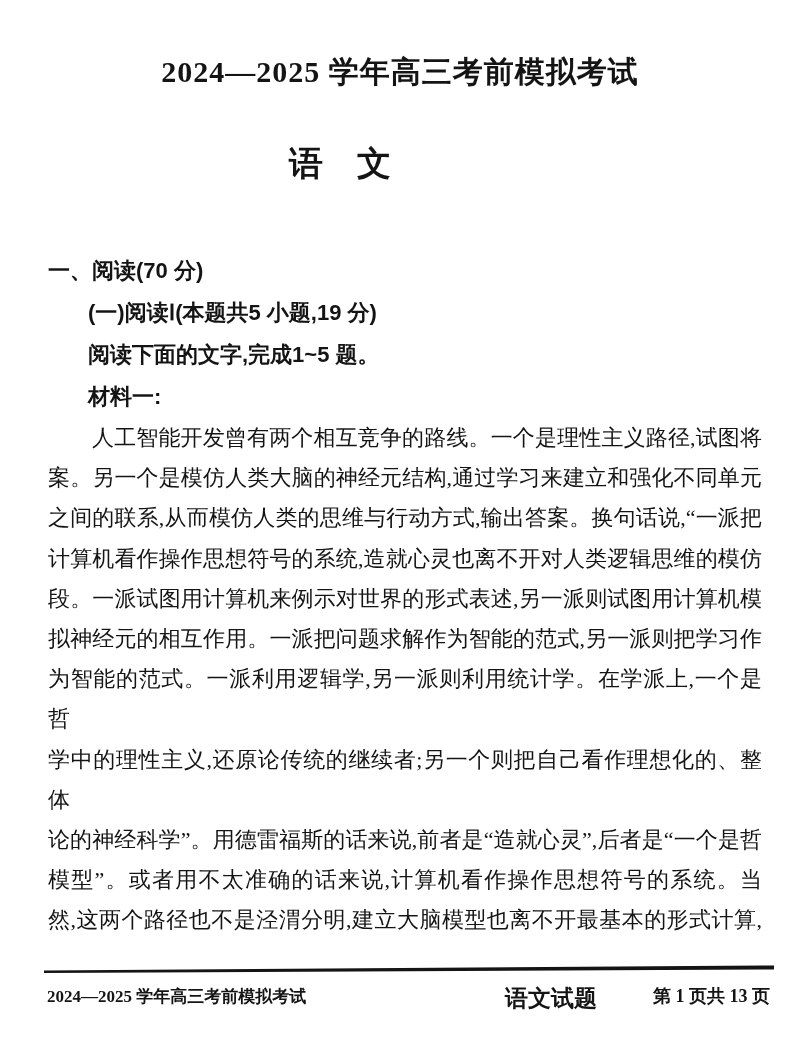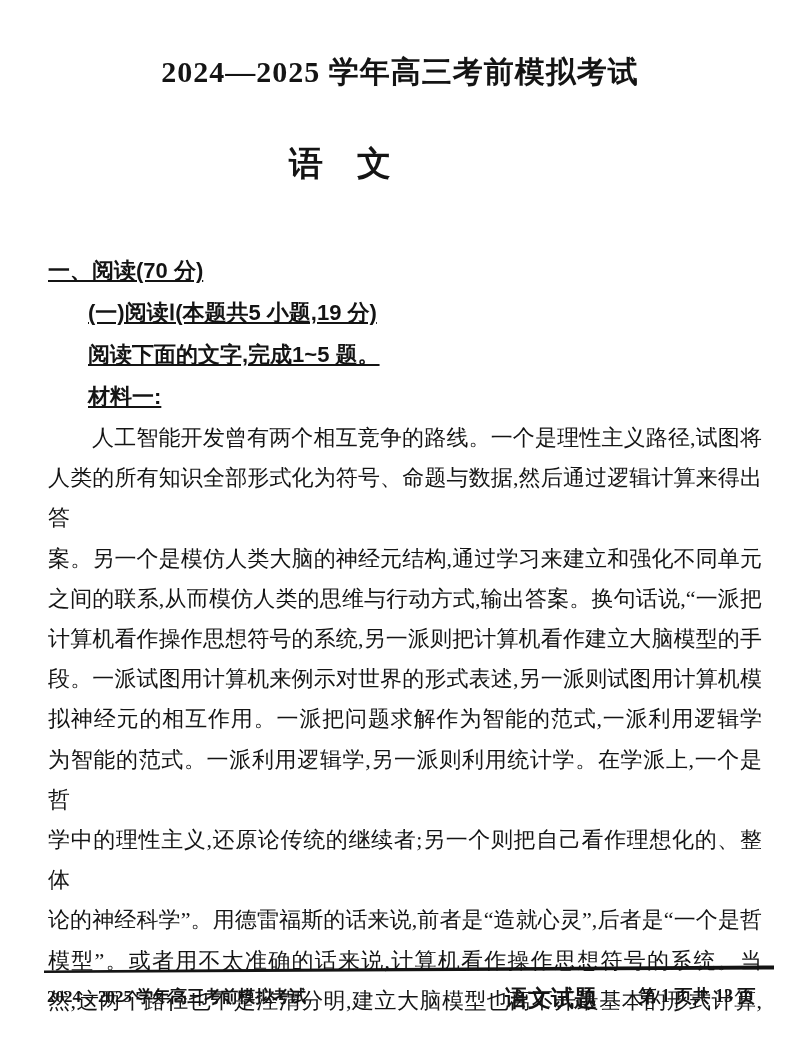--- a/index.html
+++ b/index.html
@@ -25,21 +25,20 @@
     font-size: 34px; font-weight: 700;
     font-family: "Liberation Sans", sans-serif;
   }
   .content {
     position: absolute; left: 48px; top: 250px; width: 714px;
   }
   .hline {
     font-size: 22px; line-height: 42px; font-weight: 700;
     font-family: "Liberation Sans", sans-serif;
     white-space: nowrap;
-    text-decoration: underline;
   }
   .hline.indent { padding-left: 40px; }
   .para { margin: 0; }
   .pline {
     font-size: 22px; line-height: 40.2px;
     text-align: justify;
     text-align-last: justify;
     text-justify: inter-ideograph;
   }
   .pline.first { padding-left: 44px; }
@@ -54,21 +53,21 @@
     white-space: nowrap;
   }
   .footer-paper {
     position: absolute; left: 505px; top: 983px;
     font-size: 23px; font-weight: 700;
     font-family: "Liberation Sans", sans-serif;
     white-space: nowrap;
   }
   .footer-page {
     position: absolute; left: 624px; top: 984px; width: 146px;
-    display: flex; justify-content: center;
+    display: flex; justify-content: flex-end;
     font-size: 18px; font-weight: 700;
     white-space: nowrap;
   }
 </style>
 </head>
 <body>
 
 <div>
 
   <div class="page-title">2024—2025 学年高三考前模拟考试</div>
@@ -76,26 +75,25 @@
   <div class="subject-title">语　文</div>
 
   <div class="content">
     <div class="hline">一、阅读(70 分)</div>
     <div class="hline indent">(一)阅读Ⅰ(本题共5 小题,19 分)</div>
     <div class="hline indent">阅读下面的文字,完成1~5 题。</div>
     <div class="hline indent">材料一:</div>
 
     <div class="para">
       <div class="pline first">人工智能开发曾有两个相互竞争的路线。一个是理性主义路径,试图将</div>
-      <div class="pline">人类的所有知识全部形式化为符号、命题与数据,然后通过逻辑计算来得出答</div>
       <div class="pline">案。另一个是模仿人类大脑的神经元结构,通过学习来建立和强化不同单元</div>
       <div class="pline">之间的联系,从而模仿人类的思维与行动方式,输出答案。换句话说,“一派把</div>
-      <div class="pline">计算机看作操作思想符号的系统,另一派则把计算机看作建立大脑模型的手</div>
+      <div class="pline">计算机看作操作思想符号的系统,造就心灵也离不开对人类逻辑思维的模仿</div>
       <div class="pline">段。一派试图用计算机来例示对世界的形式表述,另一派则试图用计算机模</div>
-      <div class="pline">拟神经元的相互作用。一派把问题求解作为智能的范式,一派利用逻辑学</div>
+      <div class="pline">拟神经元的相互作用。一派把问题求解作为智能的范式,另一派则把学习作</div>
       <div class="pline">为智能的范式。一派利用逻辑学,另一派则利用统计学。在学派上,一个是哲</div>
       <div class="pline">学中的理性主义,还原论传统的继续者;另一个则把自己看作理想化的、整体</div>
       <div class="pline">论的神经科学”。用德雷福斯的话来说,前者是“造就心灵”,后者是“一个是哲</div>
       <div class="pline">模型”。或者用不太准确的话来说,计算机看作操作思想符号的系统。当</div>
       <div class="pline">然,这两个路径也不是泾渭分明,建立大脑模型也离不开最基本的形式计算,</div>
     </div>
   </div>
 
   <svg class="footer-rule" viewBox="0 0 730 9" xmlns="http://www.w3.org/2000/svg">
     <polygon points="0,5.5 730,0.5 730,4.5 0,8" fill="#141414"></polygon>

